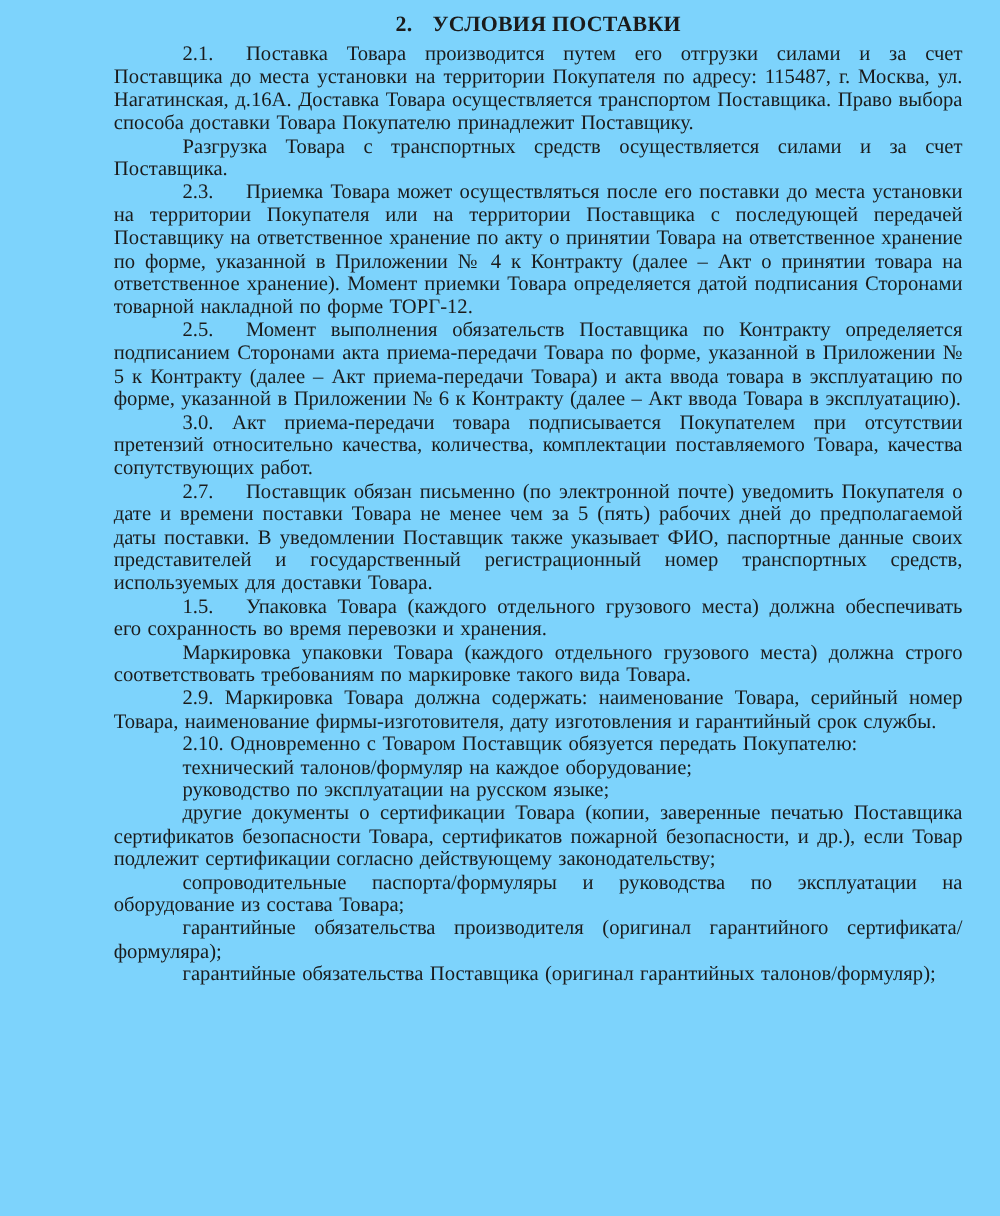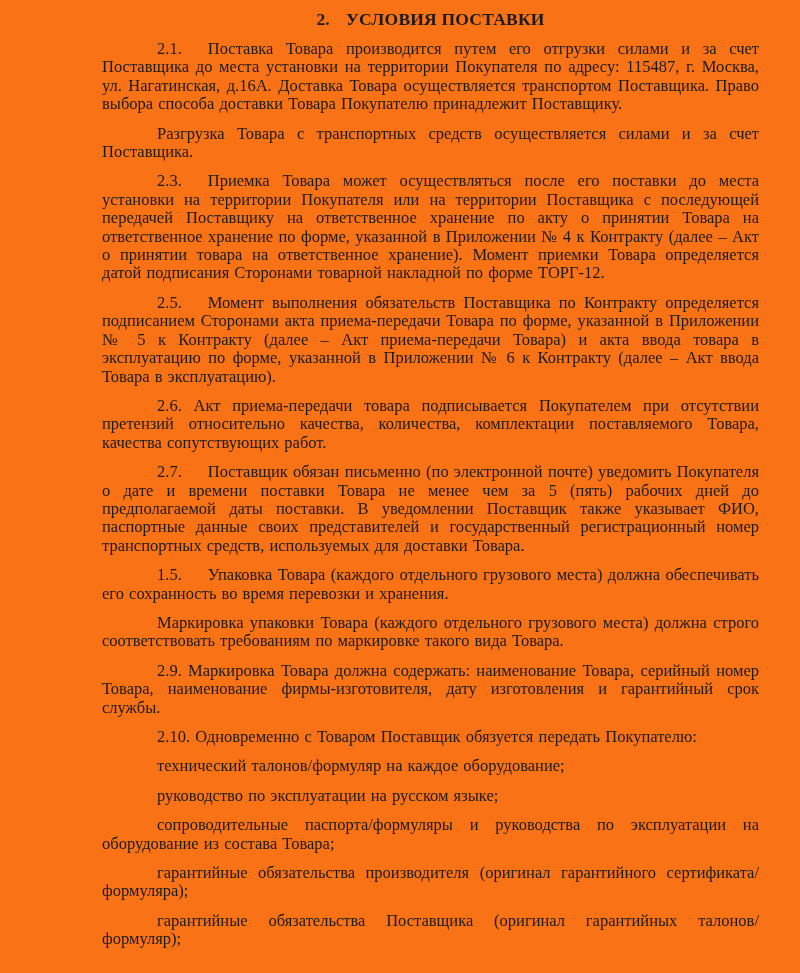--- a/index.html
+++ b/index.html
@@ -12,36 +12,36 @@
     height: 973px;
     overflow: hidden;
     font-family: "Liberation Serif", "DejaVu Serif", serif;
     color: #1b1b1b;
   }
   .page {
     box-sizing: border-box;
     width: 800px;
     height: 973px;
     padding: 7px 30px 0 91px; 
-    background: #f97316;
+    background: #7dd3fc;
   }
   .heading {
     font-size: 17.5px;
     line-height: 20px;
     font-weight: bold;
     text-align: center;
     margin: 2px 0 5px 0;
     letter-spacing: 0.2px;
   }
   .head-gap {
     display: inline-block;
     width: 16px;
   }
   .doc-body p {
-    margin: 11px;
+    margin: 0;
     font-size: 16.5px;
     line-height: 18.4px;
     text-align: justify;
     text-indent: 55px;
     word-spacing: 1px;
   }
   .clause-number {
     font-size: inherit;
   }
   .tab-gap {
@@ -52,25 +52,26 @@
 </head>
 <body>
 
 <div class="page">
   <h1 class="heading"><span>2.</span><span class="head-gap"></span><span>УСЛОВИЯ ПОСТАВКИ</span></h1>
   <div class="doc-body">
       <p><span class="clause-number">2.1.</span><span class="tab-gap"></span><span>Поставка Товара производится путем его отгрузки силами и за счет Поставщика до места установки на территории Покупателя по адресу: 115487, г. Москва, ул. Нагатинская, д.16А. Доставка Товара осуществляется транспортом Поставщика. Право выбора способа доставки Товара Покупателю принадлежит Поставщику.</span></p>
       <p><span>Разгрузка Товара с транспортных средств осуществляется силами и за счет Поставщика.</span></p>
       <p><span class="clause-number">2.3.</span><span class="tab-gap"></span><span>Приемка Товара может осуществляться после его поставки до места установки на территории Покупателя или на территории Поставщика с последующей передачей Поставщику на ответственное хранение по акту о принятии Товара на ответственное хранение по форме, указанной в Приложении № 4 к Контракту (далее – Акт о принятии товара на ответственное хранение). Момент приемки Товара определяется датой подписания Сторонами товарной накладной по форме ТОРГ-12.</span></p>
       <p><span class="clause-number">2.5.</span><span class="tab-gap"></span><span>Момент выполнения обязательств Поставщика по Контракту определяется подписанием Сторонами акта приема-передачи Товара по форме, указанной в Приложении № 5 к Контракту (далее – Акт приема-передачи Товара) и акта ввода товара в эксплуатацию по форме, указанной в Приложении № 6 к Контракту (далее – Акт ввода Товара в эксплуатацию).</span></p>
-      <p><span class="clause-number">2.6.</span> <span>Акт приема-передачи товара подписывается Покупателем при отсутствии претензий относительно качества, количества, комплектации поставляемого Товара, качества сопутствующих работ.</span></p>
+      <p><span class="clause-number">3.0.</span> <span>Акт приема-передачи товара подписывается Покупателем при отсутствии претензий относительно качества, количества, комплектации поставляемого Товара, качества сопутствующих работ.</span></p>
       <p><span class="clause-number">2.7.</span><span class="tab-gap"></span><span>Поставщик обязан письменно (по электронной почте) уведомить Покупателя о дате и времени поставки Товара не менее чем за 5 (пять) рабочих дней до предполагаемой даты поставки. В уведомлении Поставщик также указывает ФИО, паспортные данные своих представителей и государственный регистрационный номер транспортных средств, используемых для доставки Товара.</span></p>
       <p><span class="clause-number">1.5.</span><span class="tab-gap"></span><span>Упаковка Товара (каждого отдельного грузового места) должна обеспечивать его сохранность во время перевозки и хранения.</span></p>
       <p><span>Маркировка упаковки Товара (каждого отдельного грузового места) должна строго соответствовать требованиям по маркировке такого вида Товара.</span></p>
       <p><span class="clause-number">2.9.</span> <span>Маркировка Товара должна содержать: наименование Товара, серийный номер Товара, наименование фирмы-изготовителя, дату изготовления и гарантийный срок службы.</span></p>
       <p><span class="clause-number">2.10.</span> <span>Одновременно с Товаром Поставщик обязуется передать Покупателю:</span></p>
       <p><span>технический талонов/формуляр на каждое оборудование;</span></p>
       <p><span>руководство по эксплуатации на русском языке;</span></p>
+      <p><span>другие документы о сертификации Товара (копии, заверенные печатью Поставщика сертификатов безопасности Товара, сертификатов пожарной безопасности, и др.), если Товар подлежит сертификации согласно действующему законодательству;</span></p>
       <p><span>сопроводительные паспорта/формуляры и руководства по эксплуатации на оборудование из состава Товара;</span></p>
       <p><span>гарантийные обязательства производителя (оригинал гарантийного сертификата/формуляра);</span></p>
       <p><span>гарантийные обязательства Поставщика (оригинал гарантийных талонов/формуляр);</span></p>
     </div>
 </div>
 
 </body></html>

